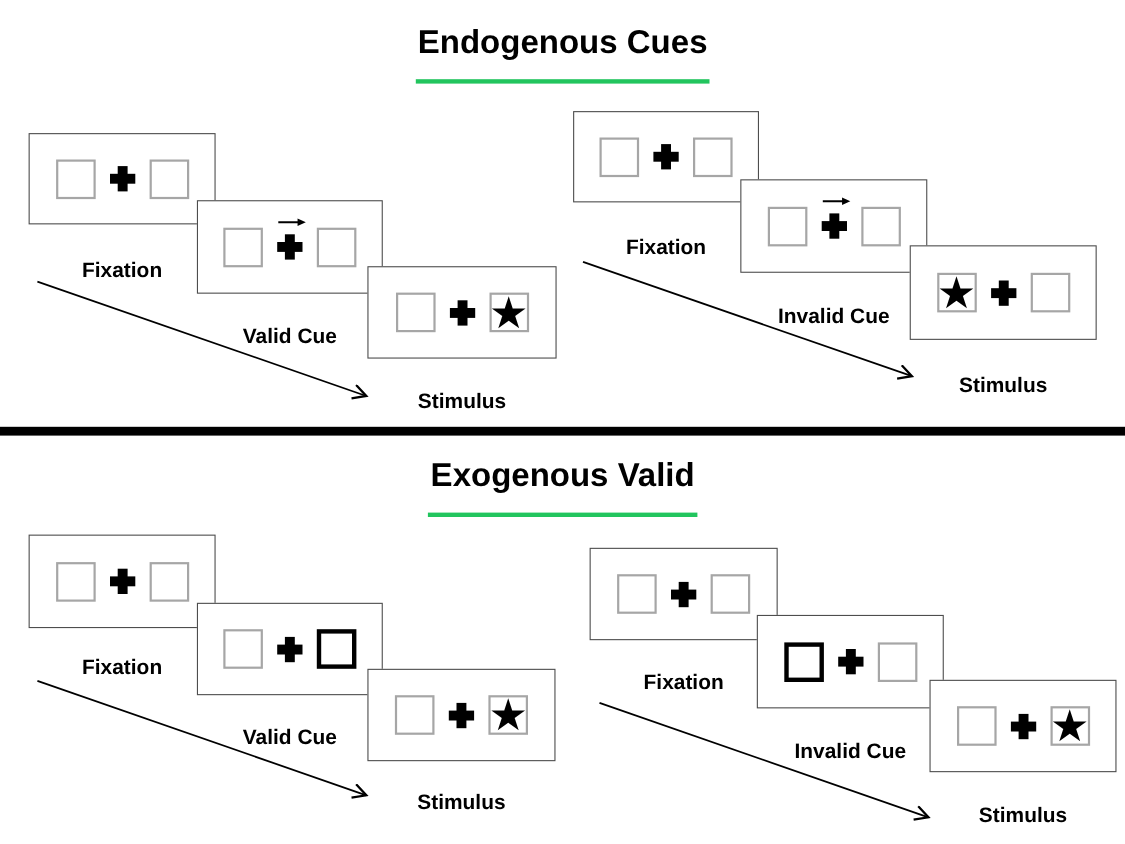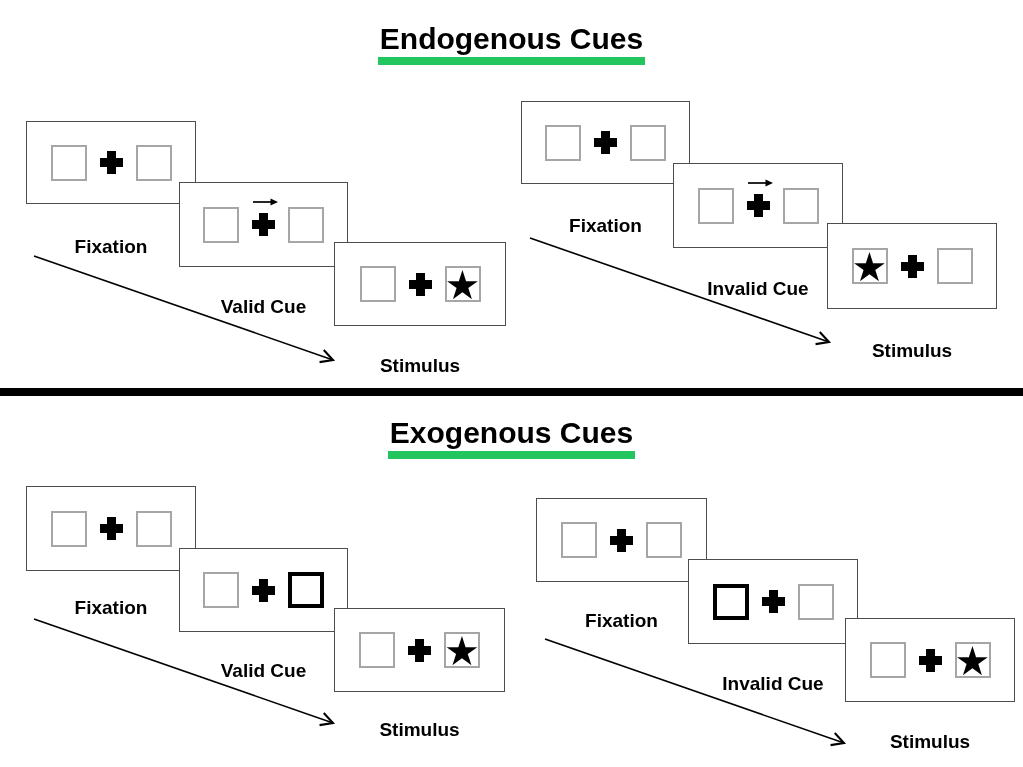--- a/index.html
+++ b/index.html
@@ -5,21 +5,21 @@
   html,body{margin:0;padding:0;background:#ffffff;}
   #canvas{
     position:relative;width:1023px;height:767px;background:#ffffff;overflow:hidden;
     font-family:"Liberation Sans", sans-serif;color:#000;
   }
   .section-title{
     position:absolute;left:0;width:100%;text-align:center;
     font-size:30px;font-weight:700;line-height:34px;
   }
   .section-title span{
-    display:inline-block;border-bottom:8px solid #22c55e;padding:0 2px 1px 2px;
+    display:inline-block;border-bottom:4px solid #22c55e;padding:0 2px 16px 2px;
   }
   .panel{
     position:absolute;background:#fff;border:1.5px solid #4d4d4d;
     display:flex;align-items:center;justify-content:center;gap:13px;
     box-sizing:border-box;
   }
   .sq{
     width:36px;height:36px;border:2px solid #a6a6a6;background:#fff;
     box-sizing:border-box;display:flex;align-items:center;justify-content:center;
   }
@@ -138,21 +138,21 @@
           <path d="M0.5,0.5 L8,4.5 L0.5,8.5" fill="none" stroke="#000" stroke-width="1.3"></path>
         </marker>
       </defs>
       <line x1="6" y1="6" x2="305" y2="110" stroke="#000" stroke-width="1.6" marker-end="url(#ah2)"></line>
     </svg>
   </div>
 
   <div class="divider" style="top:388px;"></div>
 
   <div class="section-title" style="top:416px;">
-    <span>Exogenous Cues</span>
+    <span>Exogenous Valid</span>
   </div>
 
   <div>
     <div class="panel" style="left:26px;top:486px;width:170px;height:85px;">
       <div class="sq"></div>
       <div class="cross">
           <span class="bar v"></span>
           <span class="bar h"></span>
         </div>
       <div class="sq"></div>

